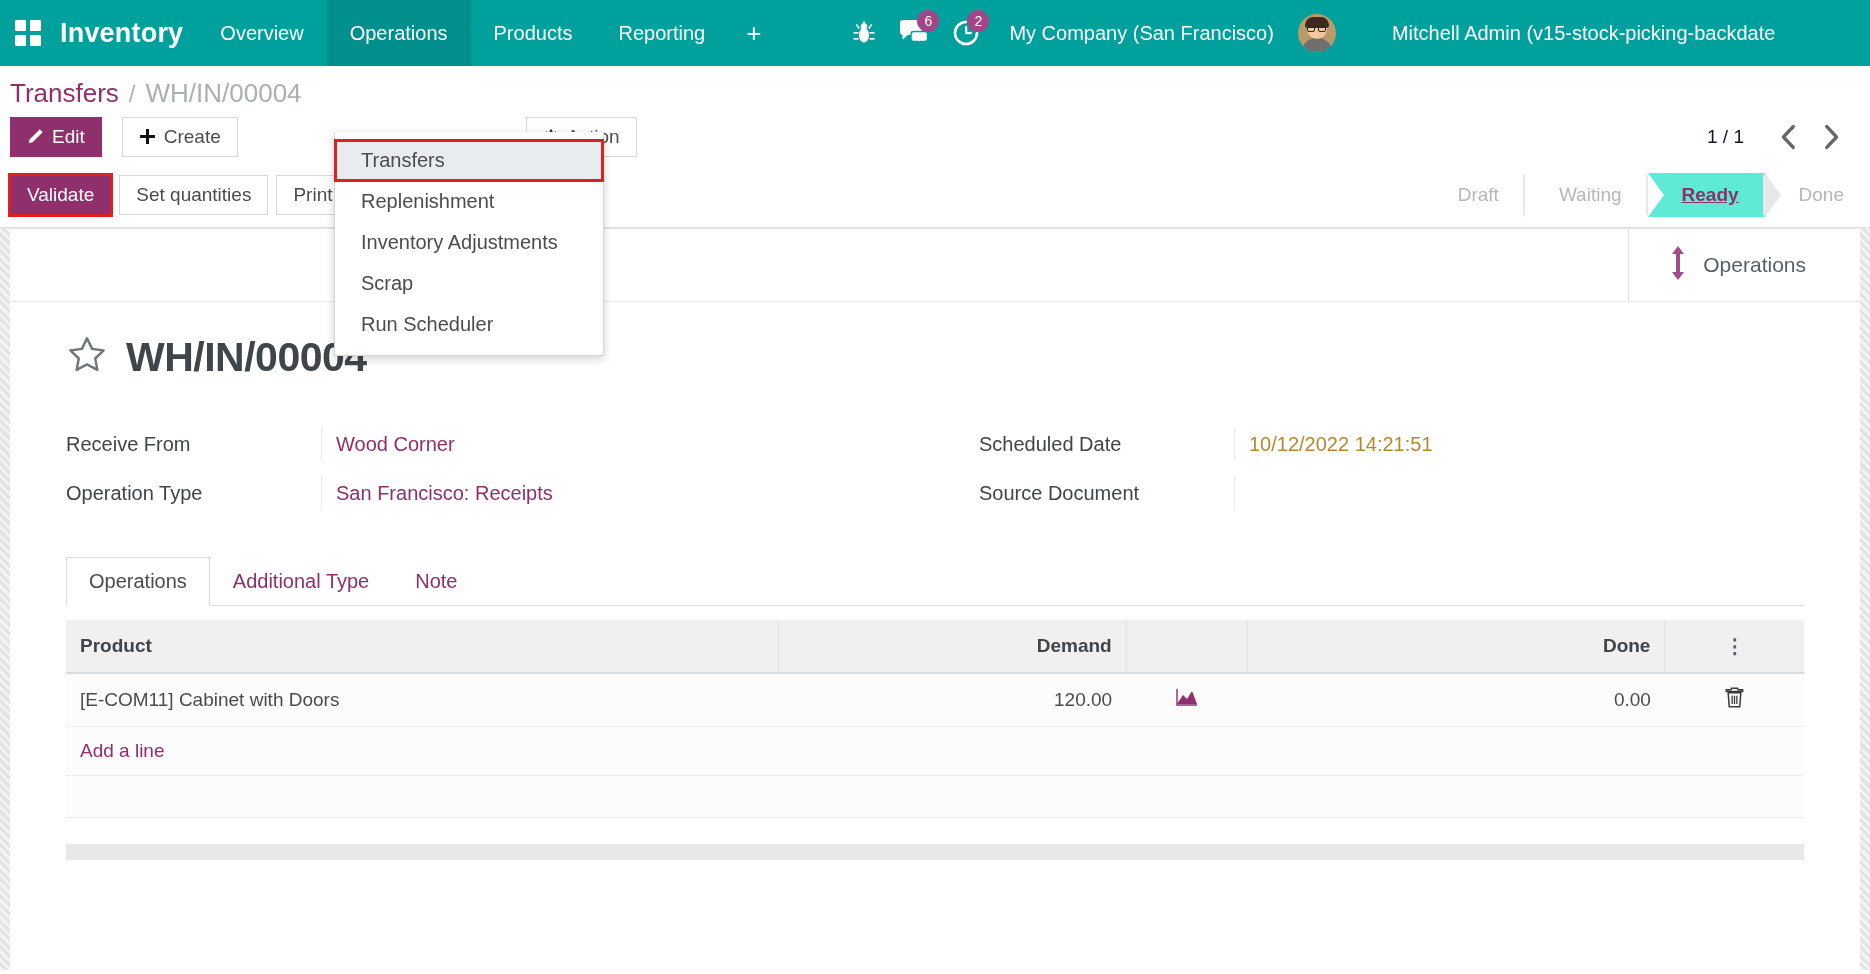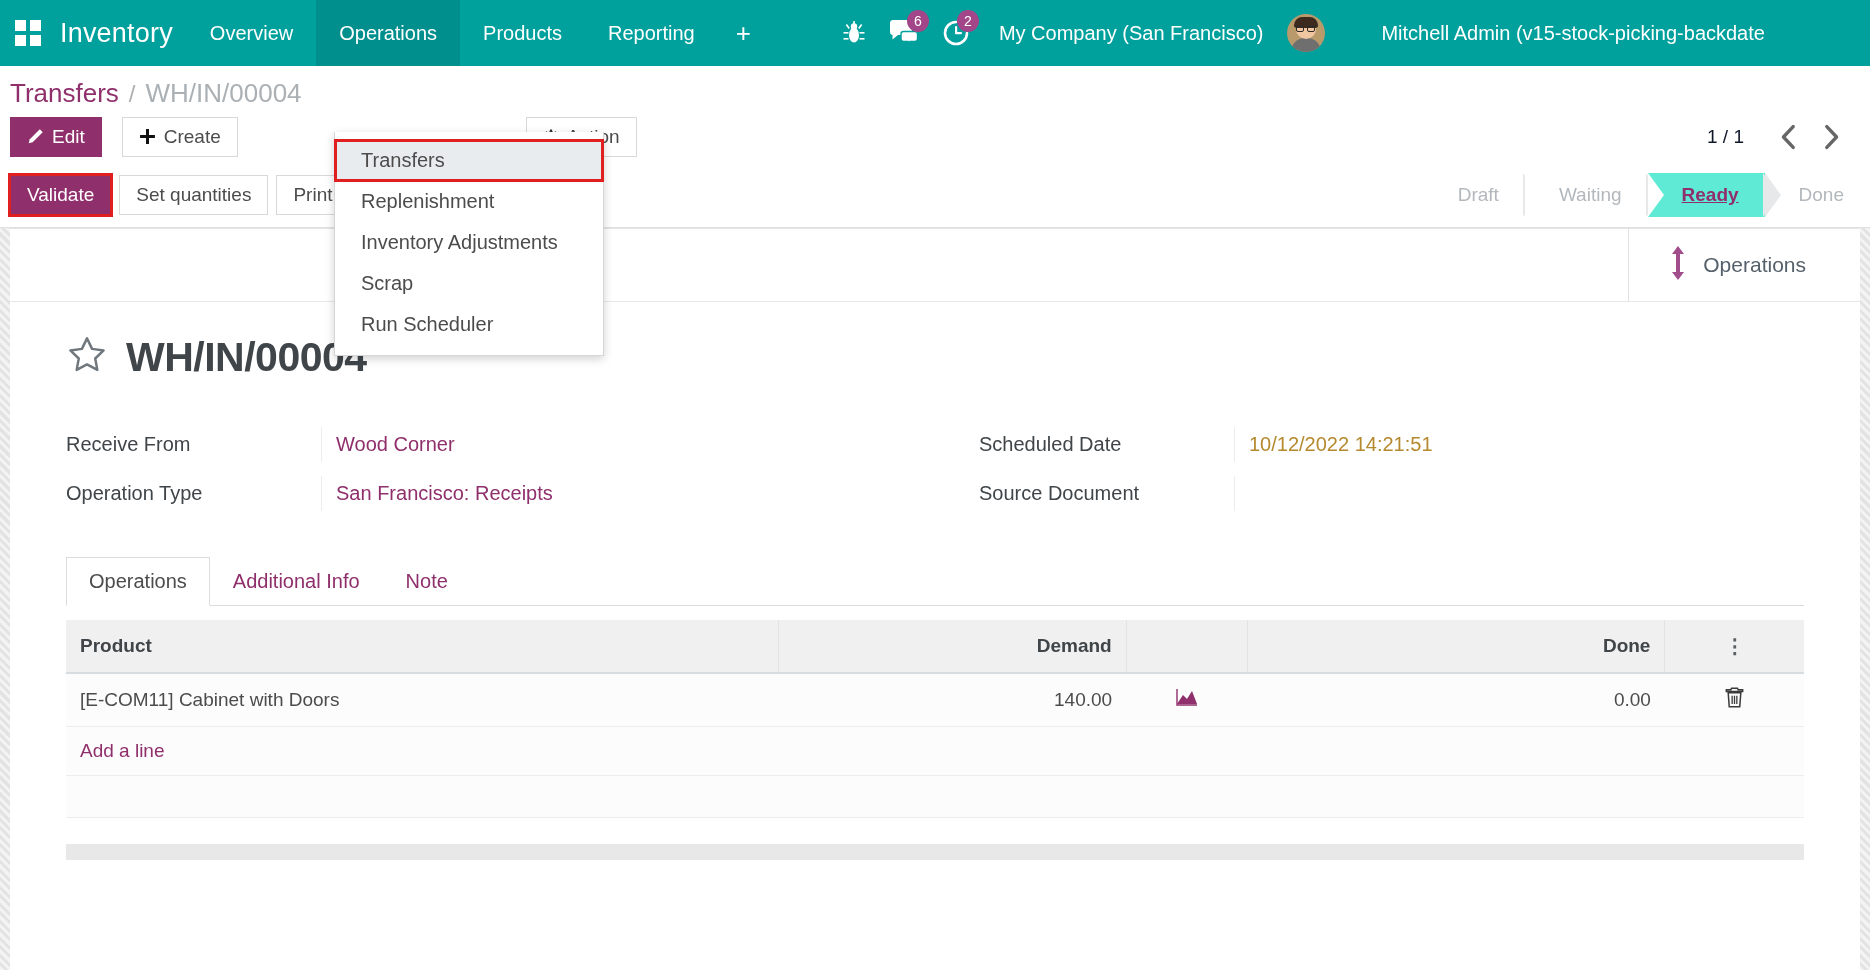--- a/index.html
+++ b/index.html
@@ -23,21 +23,21 @@
     z-index: 40;
   }
   .apps-toggle {
     width: 56px; height: 66px;
     display: flex; align-items: center; justify-content: center;
     cursor: pointer;
   }
   .apps-grid { display: grid; grid-template-columns: 11px 11px; grid-gap: 4px; }
   .apps-grid i { display: block; width: 11px; height: 11px; background: #ffffff; }
   .brand {
-    font-size: 27px; font-weight: 400; color: #ffffff;
+    font-size: 27px; font-weight: 700; color: #ffffff;
     padding: 0 14px 0 4px; white-space: nowrap; cursor: pointer;
     letter-spacing: .2px;
   }
   .menu-item {
     height: 66px; display: flex; align-items: center;
     padding: 0 23px; font-size: 20px; color: #ffffff;
     cursor: pointer; white-space: nowrap; position: relative;
   }
   .menu-item.active { background: rgba(0,0,0,0.10); }
   .menu-item.plus { font-size: 26px; padding: 0 18px; }
@@ -436,40 +436,40 @@
         <div class="fgroup">
           <div class="flabel">Scheduled Date</div>
           <div class="fvalue warn">10/12/2022 14:21:51</div>
           <div class="flabel">Source Document</div>
           <div class="fvalue empty"></div>
         </div>
       </div>
 
       <div class="notebook-tabs">
         <div class="ntab active">Operations</div>
-        <div class="ntab">Additional Info</div>
+        <div class="ntab">Additional Type</div>
         <div class="ntab">Note</div>
       </div>
 
       <table class="list-table">
         <thead>
           <tr>
             <th style="width:41%">Product</th>
             <th class="num" style="width:20%">Demand</th>
             <th class="icon-col" style="width:7%"></th>
             <th class="num" style="width:24%">Done</th>
             <th class="last">
               <span class="kebab">⋮</span>
             </th>
           </tr>
         </thead>
         <tbody>
           <tr>
             <td>[E-COM11] Cabinet with Doors</td>
-            <td class="num">140.00</td>
+            <td class="num">120.00</td>
             <td class="ctr">
               <span class="icon-graph">
                 <svg width="22" height="18" viewBox="0 0 22 18">
                   <path d="M1 16 L7 7 L11 11 L16 3 L21 16 Z" fill="#8f2f6b"></path>
                   <path d="M1 1 V17 H21" fill="none" stroke="#8f2f6b" stroke-width="1.4"></path>
                 </svg>
               </span>
             </td>
             <td class="num">0.00</td>
             <td class="ctr">

